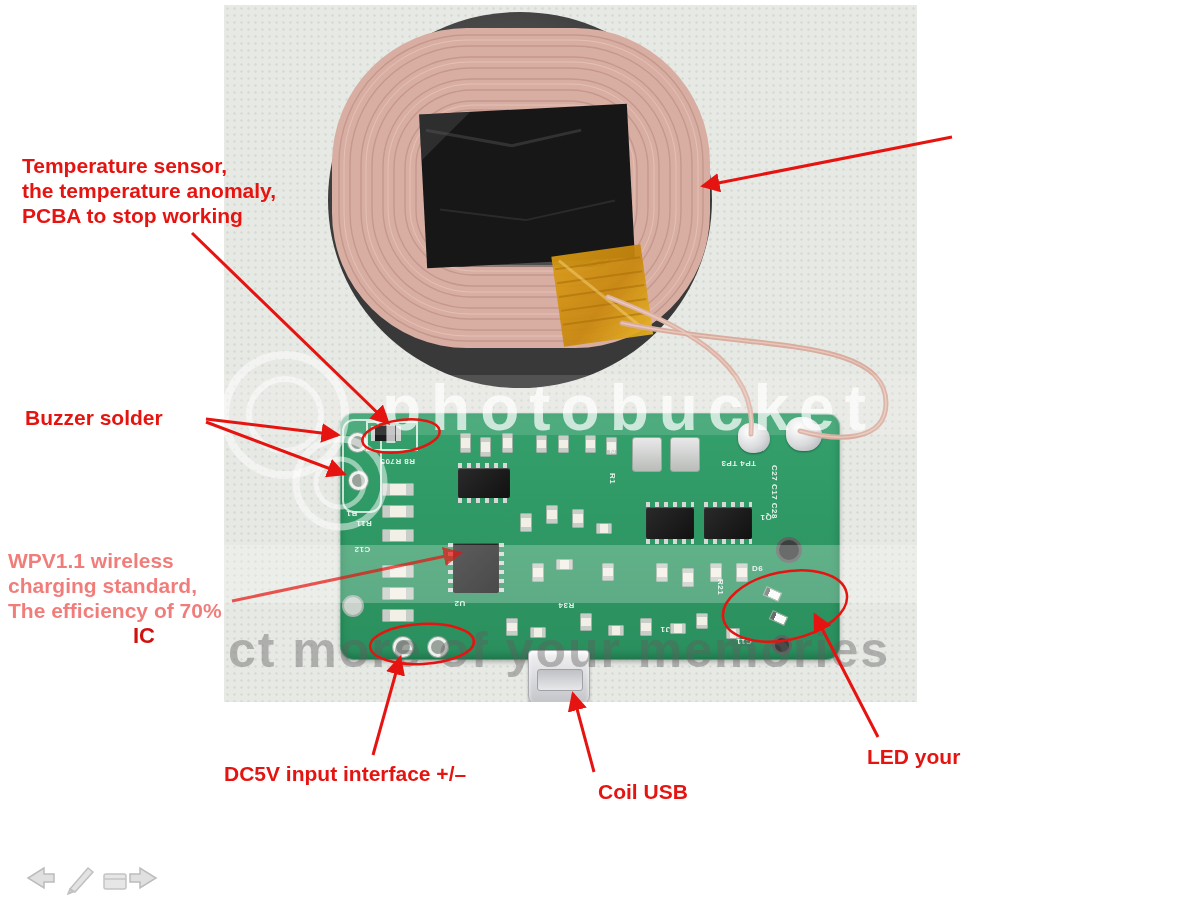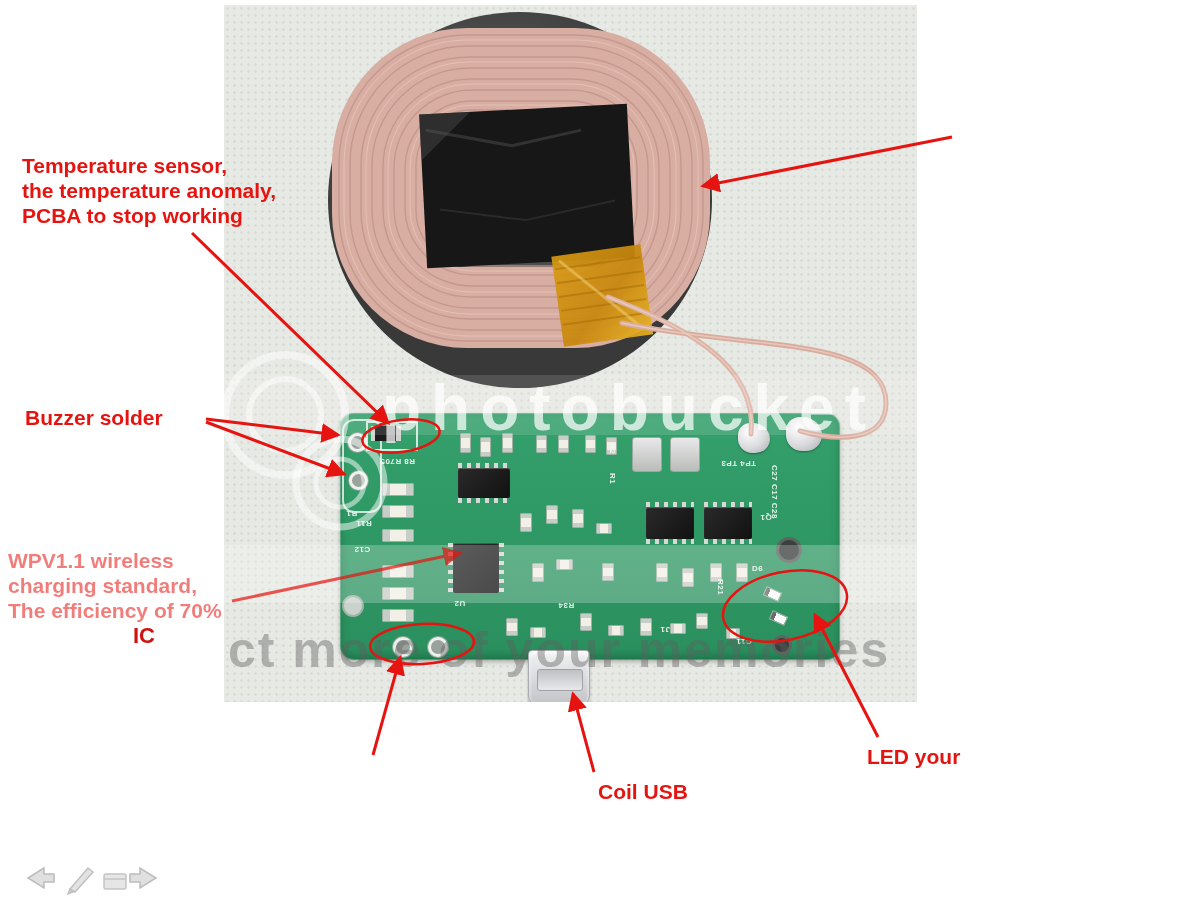--- a/index.html
+++ b/index.html
@@ -234,20 +234,21 @@
   </div>
 
   <div class="label" style="left:22px;top:153px;">Temperature sensor,
 the temperature anomaly,
 PCBA to stop working</div>
   <div class="label" style="left:25px;top:405px;text-align:right;">Buzzer solder</div>
   <div class="label pink" style="left:8px;top:548px;">WPV1.1 wireless
 charging standard,
 The efficiency of 70%</div>
   <div id="ic-label" style="left:101px;top:623px;margin-left:32px;">IC</div>
+  <div class="label" style="left:224px;top:761px;">DC5V input interface +/–</div>
   <div class="label" style="left:598px;top:779px;">Coil USB</div>
   <div class="label" style="left:867px;top:744px;">LED your</div>
 
   <svg id="overlay" width="1200" height="899">
     <defs>
       <marker id="ah" viewBox="0 0 10 10" refX="8.5" refY="5" markerWidth="6.5" markerHeight="6.5" orient="auto">
         <path d="M0,0 L10,5 L0,10 z" fill="#e61410"></path>
       </marker>
     </defs>
     <g stroke="#e61410" stroke-width="3" fill="none">

